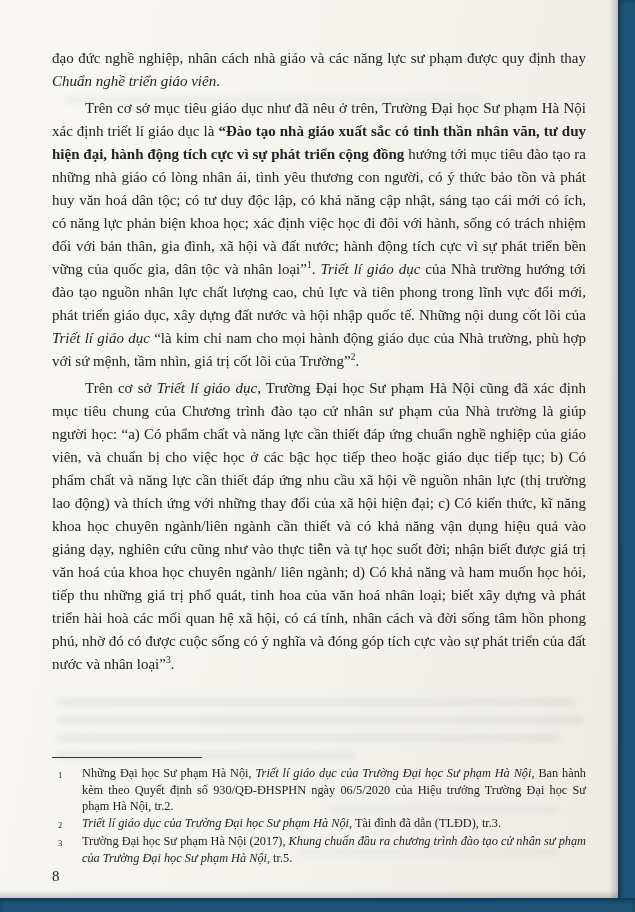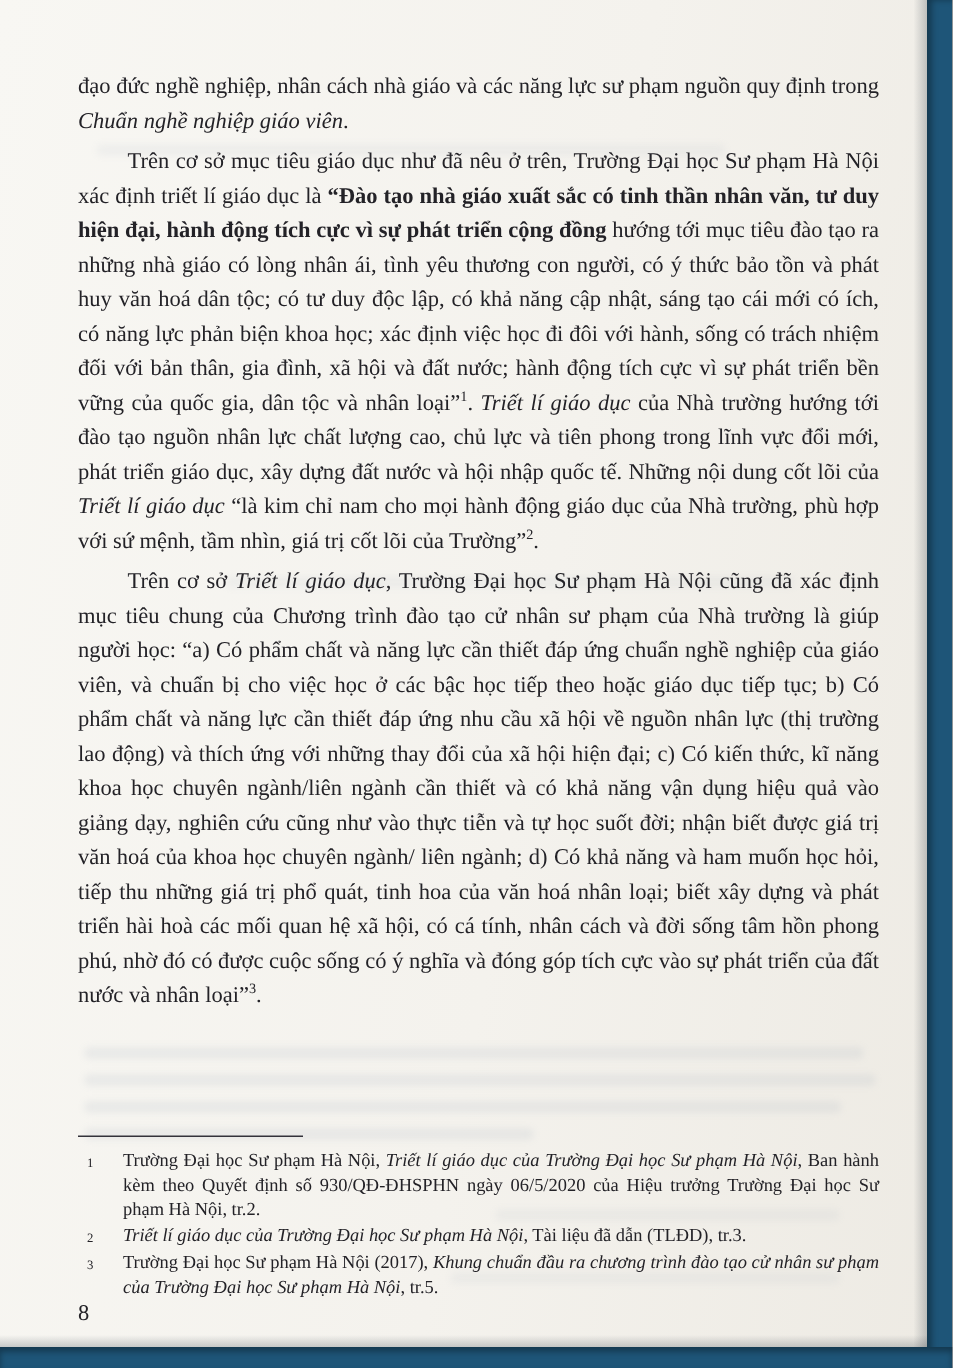--- a/index.html
+++ b/index.html
@@ -82,39 +82,39 @@
   <div class="ghost g2"></div>
   <div class="ghost g3"></div>
   <div class="ghost g4"></div>
   <div class="ghost g5"></div>
   <div class="ghost g6"></div>
   <div class="ghost g7"></div>
   <div class="ghost g8"></div>
 
   <div class="body-text">
 
-    <p class="para no-indent"><span>đạo đức nghề nghiệp, nhân cách nhà giáo và các năng lực sư phạm nguồn quy định trong </span><span class="it">Chuẩn nghề nghiệp giáo viên</span><span>.</span></p>
+    <p class="para no-indent"><span>đạo đức nghề nghiệp, nhân cách nhà giáo và các năng lực sư phạm được quy định thay </span><span class="it">Chuẩn nghề triển giáo viên</span><span>.</span></p>
 
     <p class="para"><span>Trên cơ sở mục tiêu giáo dục như đã nêu ở trên, Trường Đại học Sư phạm Hà Nội xác định triết lí giáo dục là </span><span class="bd">“Đào tạo nhà giáo xuất sắc có tinh thần nhân văn, tư duy hiện đại, hành động tích cực vì sự phát triển cộng đồng</span><span> hướng tới mục tiêu đào tạo ra những nhà giáo có lòng nhân ái, tình yêu thương con người, có ý thức bảo tồn và phát huy văn hoá dân tộc; có tư duy độc lập, có khả năng cập nhật, sáng tạo cái mới có ích, có năng lực phản biện khoa học; xác định việc học đi đôi với hành, sống có trách nhiệm đối với bản thân, gia đình, xã hội và đất nước; hành động tích cực vì sự phát triển bền vững của quốc gia, dân tộc và nhân loại”</span><sup class="ref">1</sup><span>. </span><span class="it">Triết lí giáo dục</span><span> của Nhà trường hướng tới đào tạo nguồn nhân lực chất lượng cao, chủ lực và tiên phong trong lĩnh vực đổi mới, phát triển giáo dục, xây dựng đất nước và hội nhập quốc tế. Những nội dung cốt lõi của </span><span class="it">Triết lí giáo dục</span><span> “là kim chỉ nam cho mọi hành động giáo dục của Nhà trường, phù hợp với sứ mệnh, tầm nhìn, giá trị cốt lõi của Trường”</span><sup class="ref">2</sup><span>.</span></p>
 
     <p class="para"><span>Trên cơ sở </span><span class="it">Triết lí giáo dục</span><span>, Trường Đại học Sư phạm Hà Nội cũng đã xác định mục tiêu chung của Chương trình đào tạo cử nhân sư phạm của Nhà trường là giúp người học: “a) Có phẩm chất và năng lực cần thiết đáp ứng chuẩn nghề nghiệp của giáo viên, và chuẩn bị cho việc học ở các bậc học tiếp theo hoặc giáo dục tiếp tục; b) Có phẩm chất và năng lực cần thiết đáp ứng nhu cầu xã hội về nguồn nhân lực (thị trường lao động) và thích ứng với những thay đổi của xã hội hiện đại; c) Có kiến thức, kĩ năng khoa học chuyên ngành/liên ngành cần thiết và có khả năng vận dụng hiệu quả vào giảng dạy, nghiên cứu cũng như vào thực tiễn và tự học suốt đời; nhận biết được giá trị văn hoá của khoa học chuyên ngành/ liên ngành; d) Có khả năng và ham muốn học hỏi, tiếp thu những giá trị phổ quát, tinh hoa của văn hoá nhân loại; biết xây dựng và phát triển hài hoà các mối quan hệ xã hội, có cá tính, nhân cách và đời sống tâm hồn phong phú, nhờ đó có được cuộc sống có ý nghĩa và đóng góp tích cực vào sự phát triển của đất nước và nhân loại”</span><sup class="ref">3</sup><span>.</span></p>
 
   </div>
 
   <div class="footer">
     <div class="fn-rule"></div>
 
     <div class="fn">
       <sup class="fn-m">1</sup>
-      <div class="fn-t"><span>Trường Đại học Sư phạm Hà Nội, </span><span class="it">Triết lí giáo dục của Trường Đại học Sư phạm Hà Nội</span><span>, Ban hành kèm theo Quyết định số 930/QĐ-ĐHSPHN ngày 06/5/2020 của Hiệu trưởng Trường Đại học Sư phạm Hà Nội, tr.2.</span></div>
+      <div class="fn-t"><span>Những Đại học Sư phạm Hà Nội, </span><span class="it">Triết lí giáo dục của Trường Đại học Sư phạm Hà Nội</span><span>, Ban hành kèm theo Quyết định số 930/QĐ-ĐHSPHN ngày 06/5/2020 của Hiệu trưởng Trường Đại học Sư phạm Hà Nội, tr.2.</span></div>
     </div>
 
     <div class="fn">
       <sup class="fn-m">2</sup>
-      <div class="fn-t"><span></span><span class="it">Triết lí giáo dục của Trường Đại học Sư phạm Hà Nội</span><span>, Tài liệu đã dẫn (TLĐD), tr.3.</span></div>
+      <div class="fn-t"><span></span><span class="it">Triết lí giáo dục của Trường Đại học Sư phạm Hà Nội</span><span>, Tài đình đã dẫn (TLĐD), tr.3.</span></div>
     </div>
 
     <div class="fn">
       <sup class="fn-m">3</sup>
       <div class="fn-t"><span>Trường Đại học Sư phạm Hà Nội (2017), </span><span class="it">Khung chuẩn đầu ra chương trình đào tạo cử nhân sư phạm của Trường Đại học Sư phạm Hà Nội</span><span>, tr.5.</span></div>
     </div>
   </div>
 
   <div class="page-num">8</div>
 

